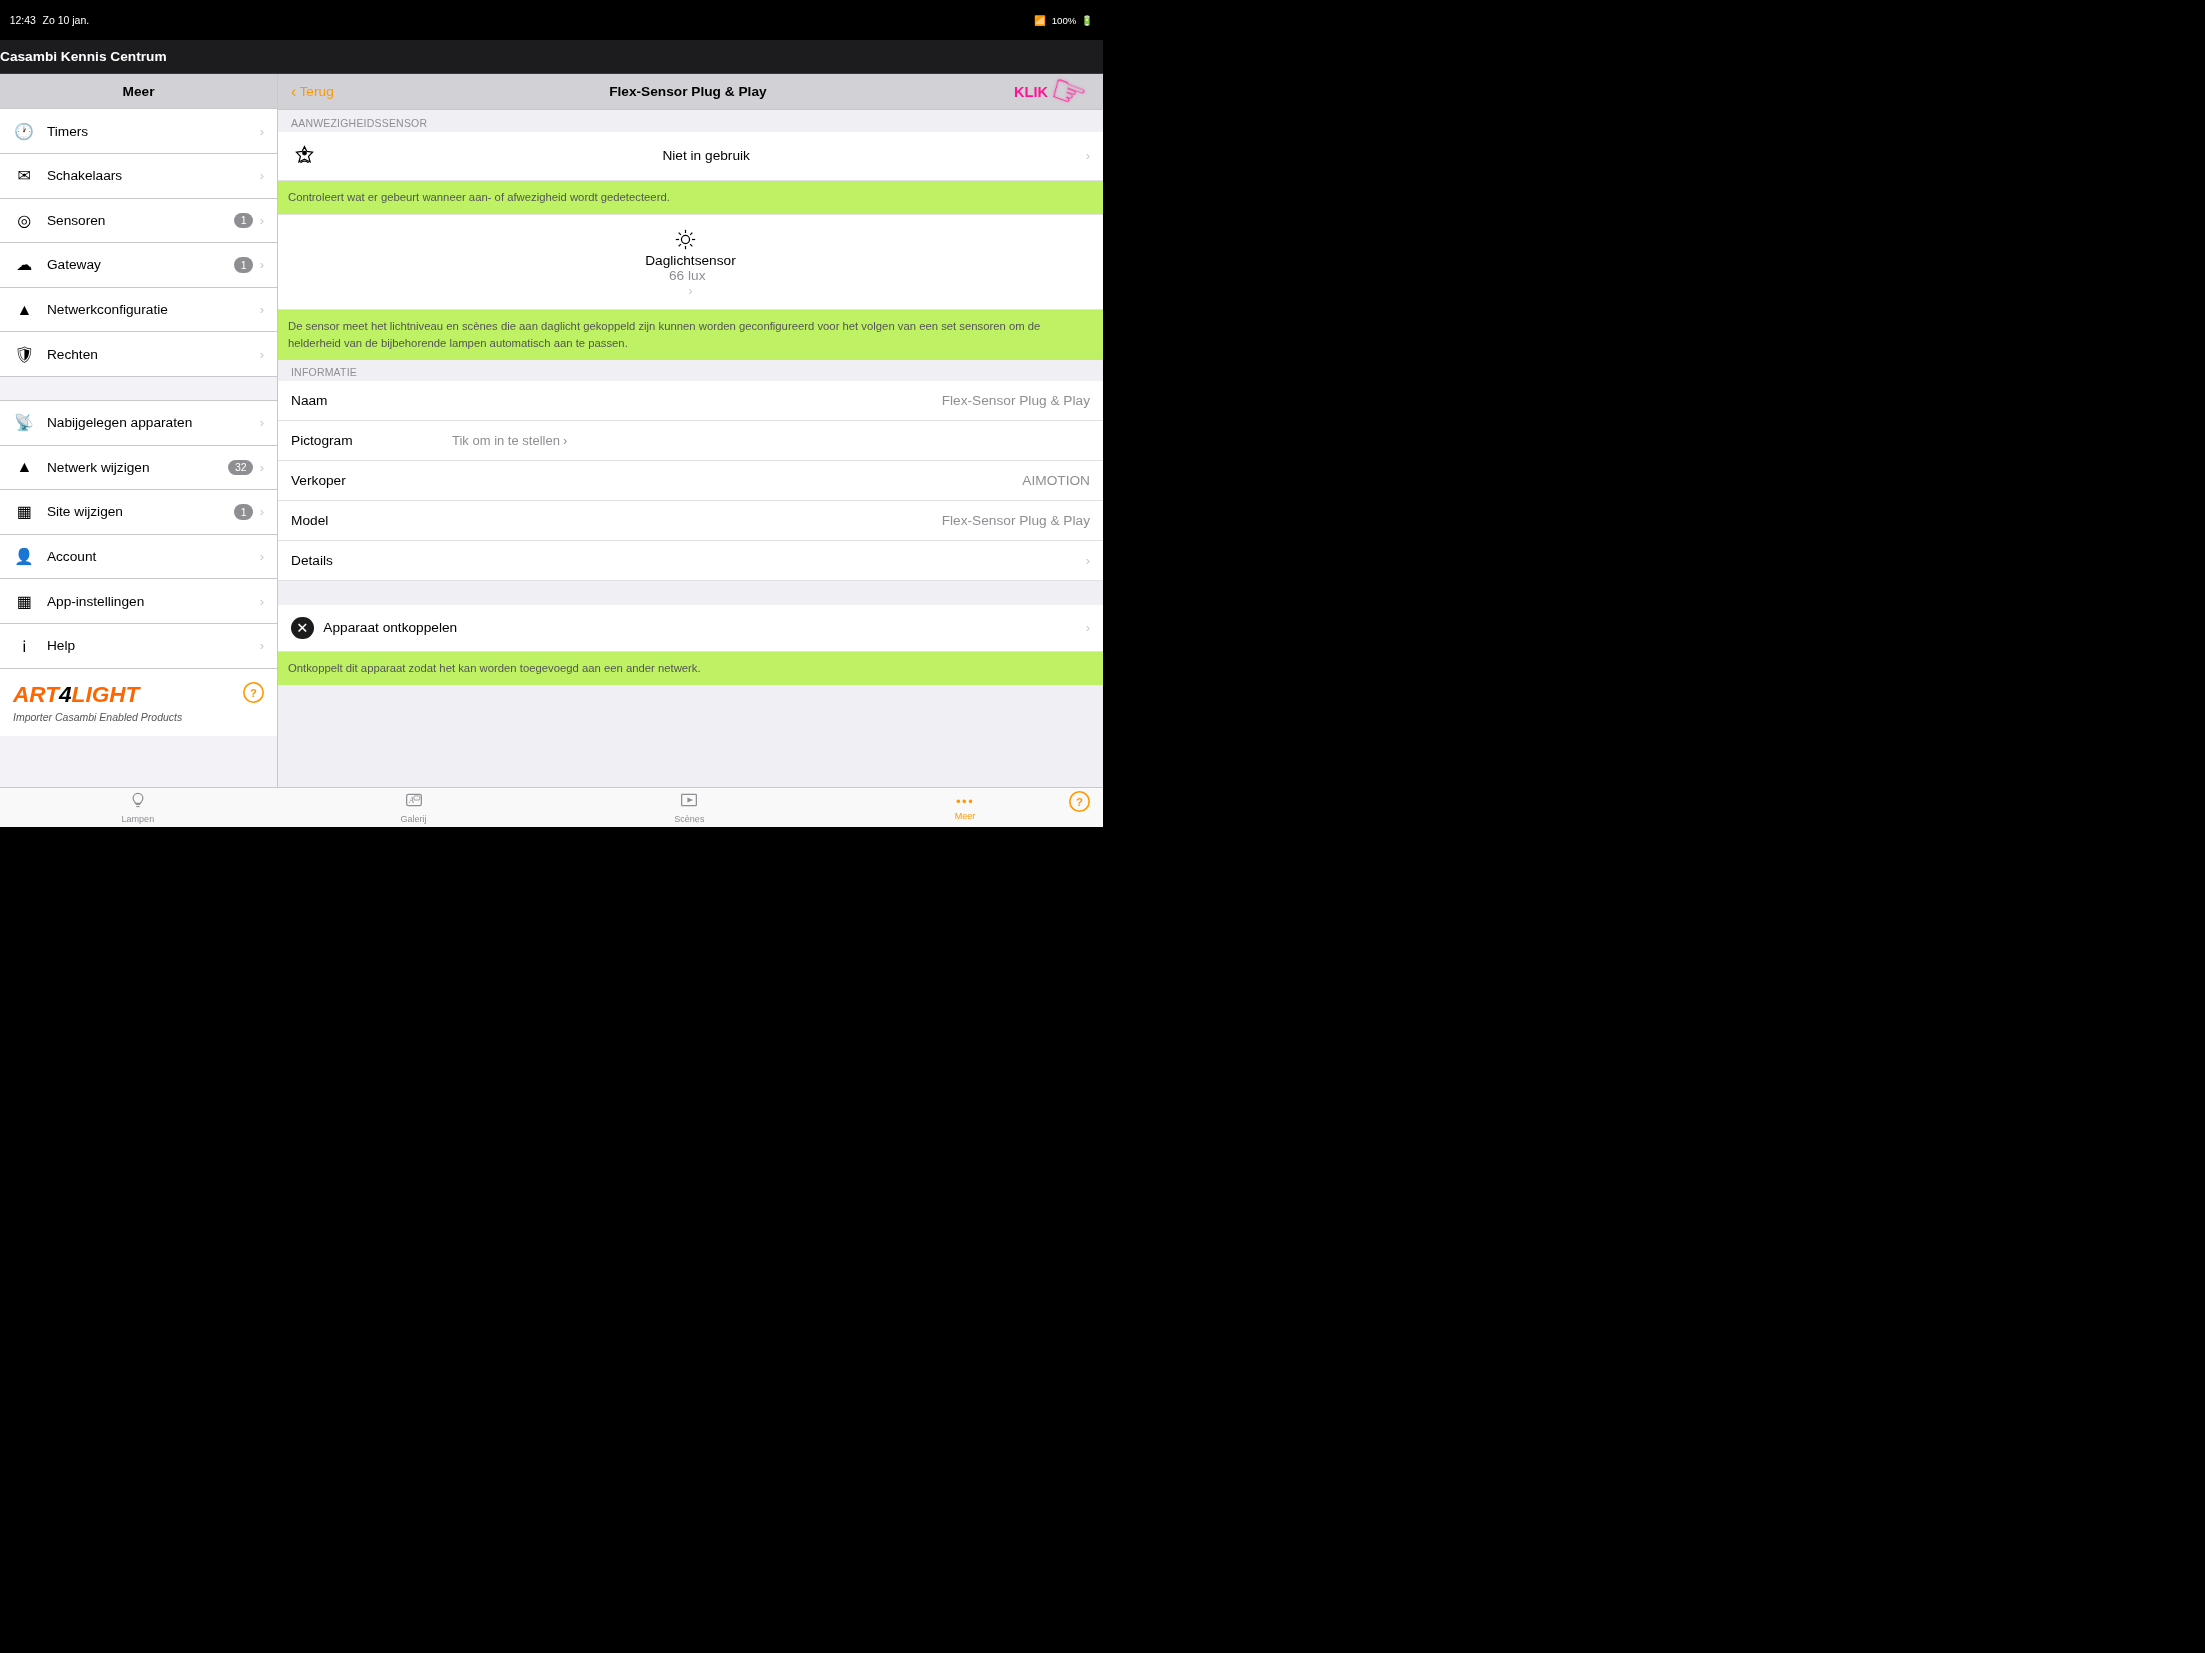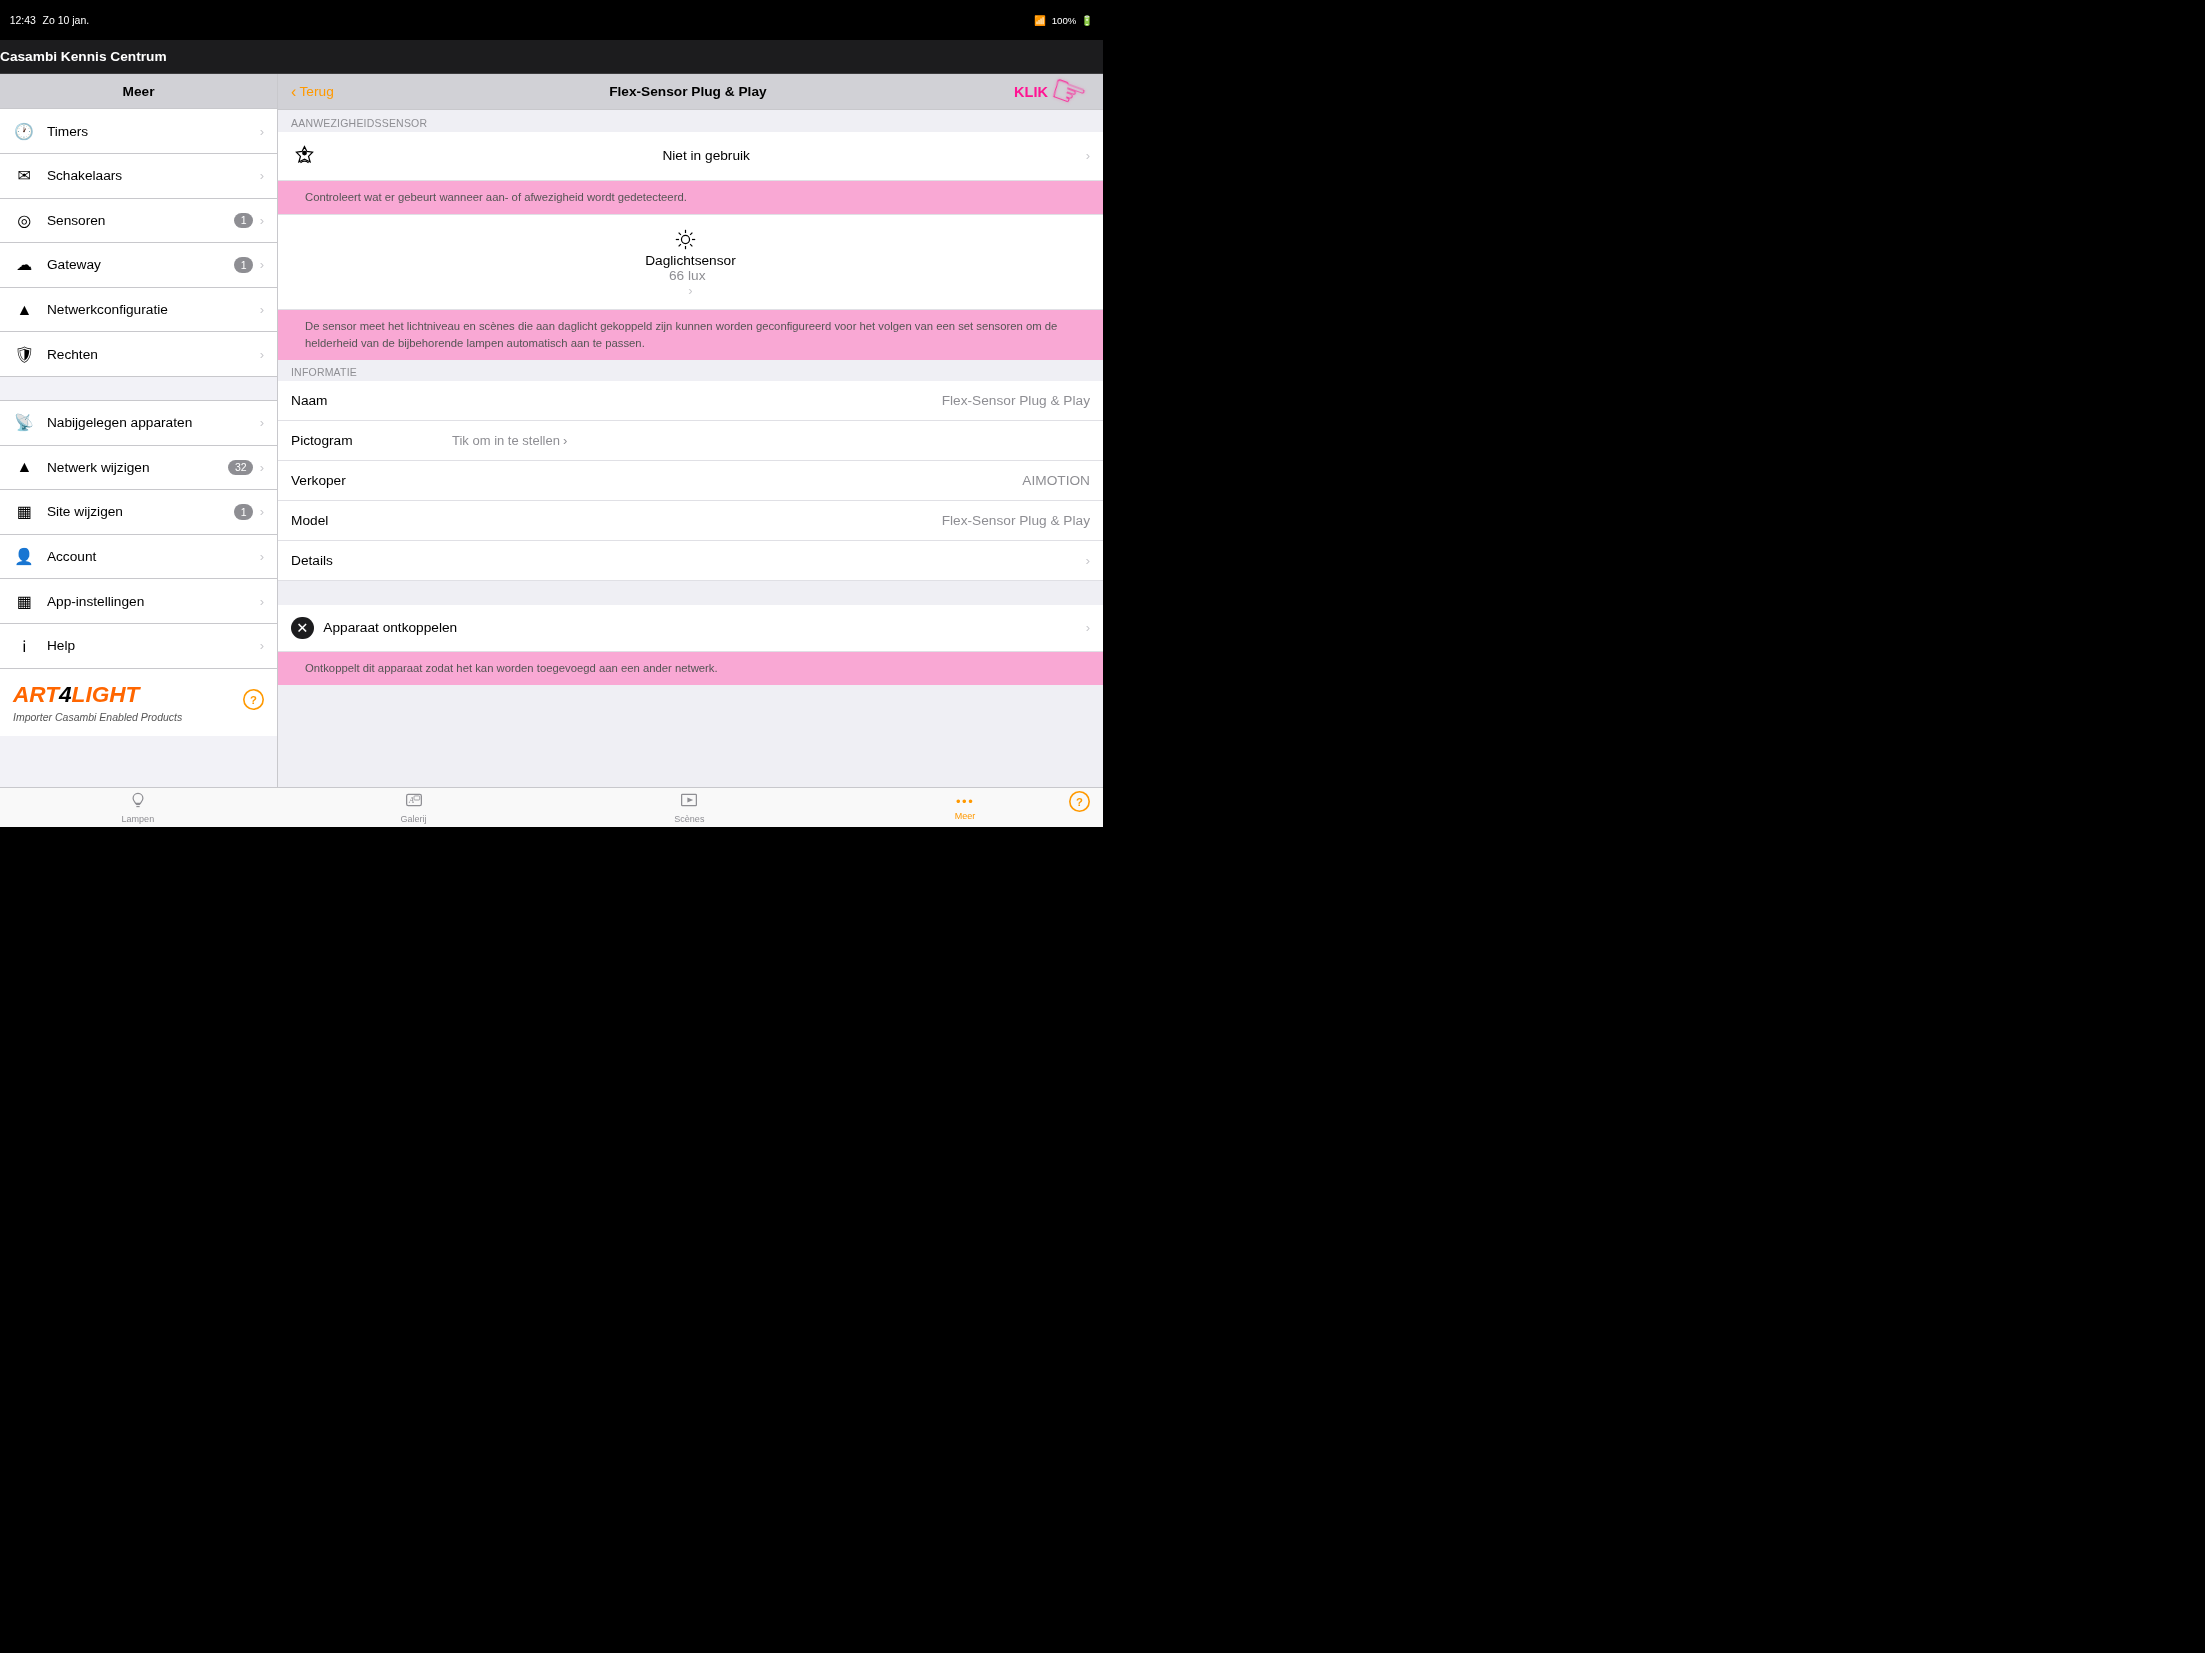--- a/index.html
+++ b/index.html
@@ -206,24 +206,24 @@
       font-size: 13.7px;
       color: #8e8e93;
       margin-right: 6.5px;
     }
     .detail-row-chevron {
       color: #c8c8cc;
       font-size: 13px;
     }
 
     .detail-description {
-      padding: 8px 27px;
+      padding: 8px 10px;
       font-size: 11.3px;
       color: #555;
-      background: #f9a8d4;
+      background: #bef264;
       line-height: 1.5;
     }
 
     .info-row {
       display: flex;
       align-items: center;
       padding: 11.3px 13px;
       background: #fff;
       border-bottom: 0.8px solid #e0e0e5;
       min-height: 40px;
@@ -431,21 +431,21 @@
       <span class="sidebar-item-label">App-instellingen</span>
       <span class="sidebar-item-chevron">›</span>
     </div>
     <div class="sidebar-item">
       <div class="sidebar-item-icon">ℹ</div>
       <span class="sidebar-item-label">Help</span>
       <span class="sidebar-item-chevron">›</span>
     </div>
 
     <div class="sidebar-logo">
-      <div style="display:flex; justify-content: space-between; align-items: center;">
+      <div style="display:flex; justify-content: space-between; align-items: flex-start;">
         <div>
           <div class="logo-art4light">
             ART<span class="num">4</span>LIGHT
           </div>
           <div class="logo-tagline">Importer Casambi Enabled Products</div>
         </div>
         <div class="sidebar-help-btn">
           <svg width="21" height="21" viewBox="0 0 26 26" style="font-size:22px">
             <circle cx="13" cy="13" r="12" fill="none" stroke="#f90" stroke-width="2"></circle>
             <text x="13" y="18" text-anchor="middle" font-size="14" fill="#f90" font-weight="bold">?</text>

